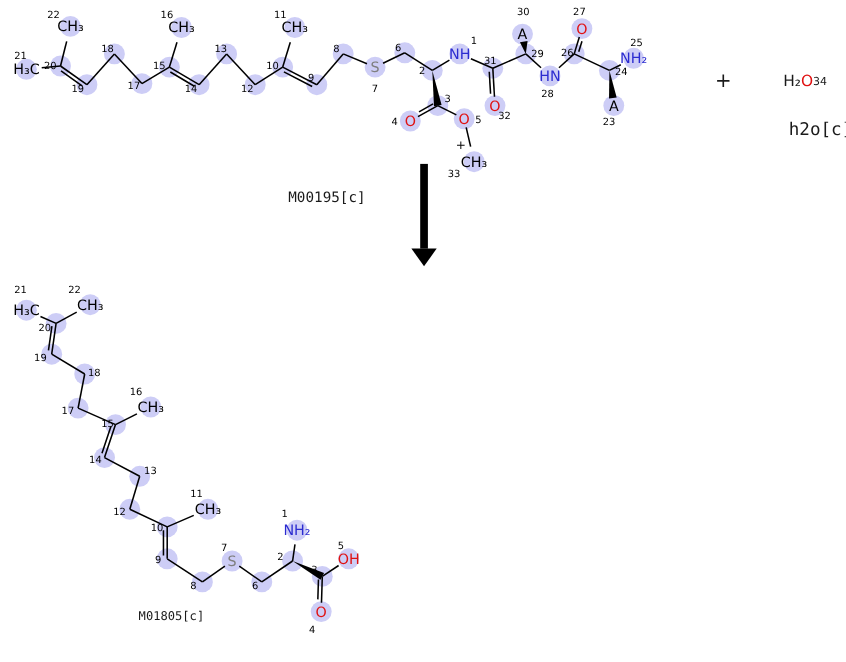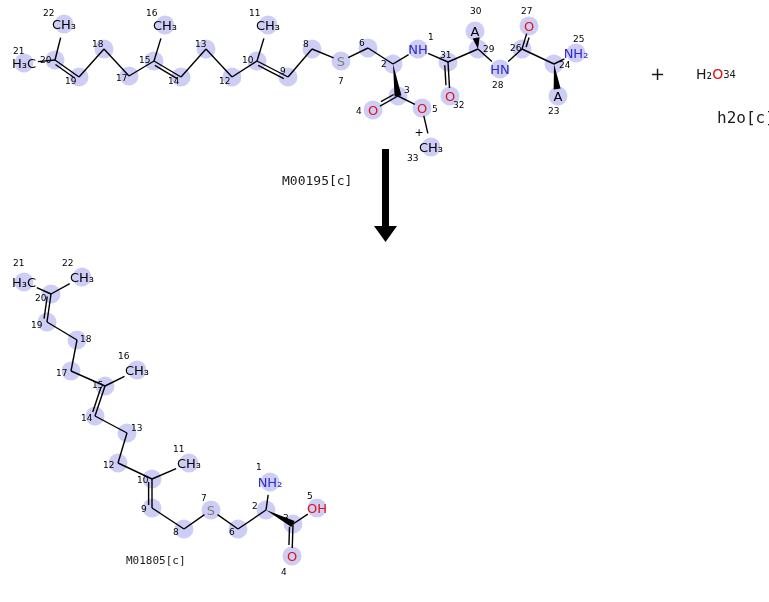--- a/index.html
+++ b/index.html
@@ -2,24 +2,24 @@
 <html><head>
 <meta charset="utf-8">
 <style>
   html,body{margin:0;padding:0;background:#ffffff;}
   body{font-family:"DejaVu Sans",sans-serif;}
   .stage{position:relative;width:769px;height:602px;background:#ffffff;overflow:hidden;}
   .stage svg{position:absolute;left:0;top:0;}
   svg text{font-family:"DejaVu Sans",sans-serif;}
   .lbl{position:absolute;color:#1a1a1a;white-space:nowrap;}
   .mono{font-family:"DejaVu Sans Mono",monospace;}
-  #label-substrate{left:262px;top:173px;font-size:13px;margin-left:20px;}
+  #label-substrate{left:262px;top:173px;font-size:13px;}
   #label-product{left:126px;top:554px;font-size:11px;}
   #plus-sign{left:650px;top:63px;font-size:18px;}
-  #water{left:696px;top:66px;font-size:14px;}
+  #water{left:712px;top:66px;font-size:14px;}
   #water .red{color:#e01111;}
   #water .mapnum{font-size:10px;vertical-align:1px;}
   #water-id{left:717px;top:108px;font-size:16px;}
 </style>
 </head>
 <body>
 
 <div class="stage">
   <svg id="scene" width="769" height="602" viewBox="0 0 769 602">
     <g id="g-substrate">

